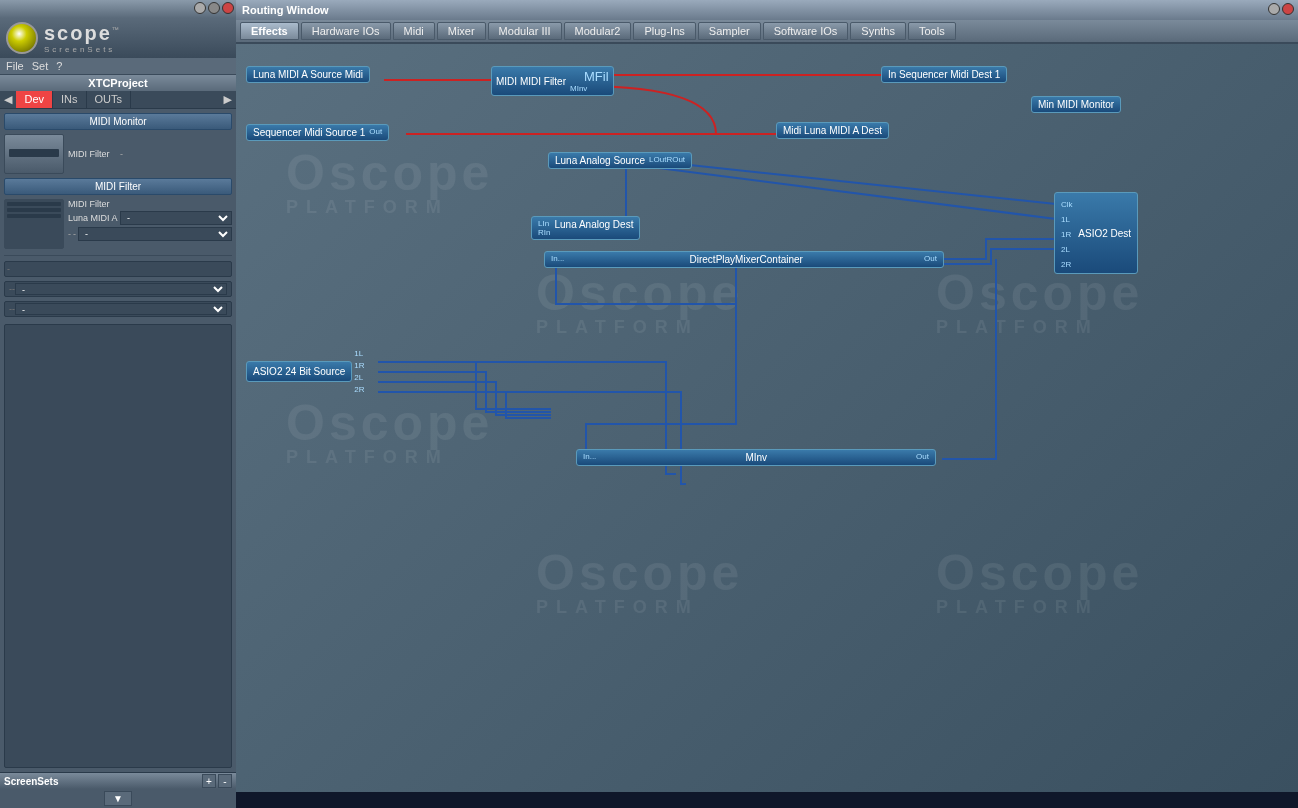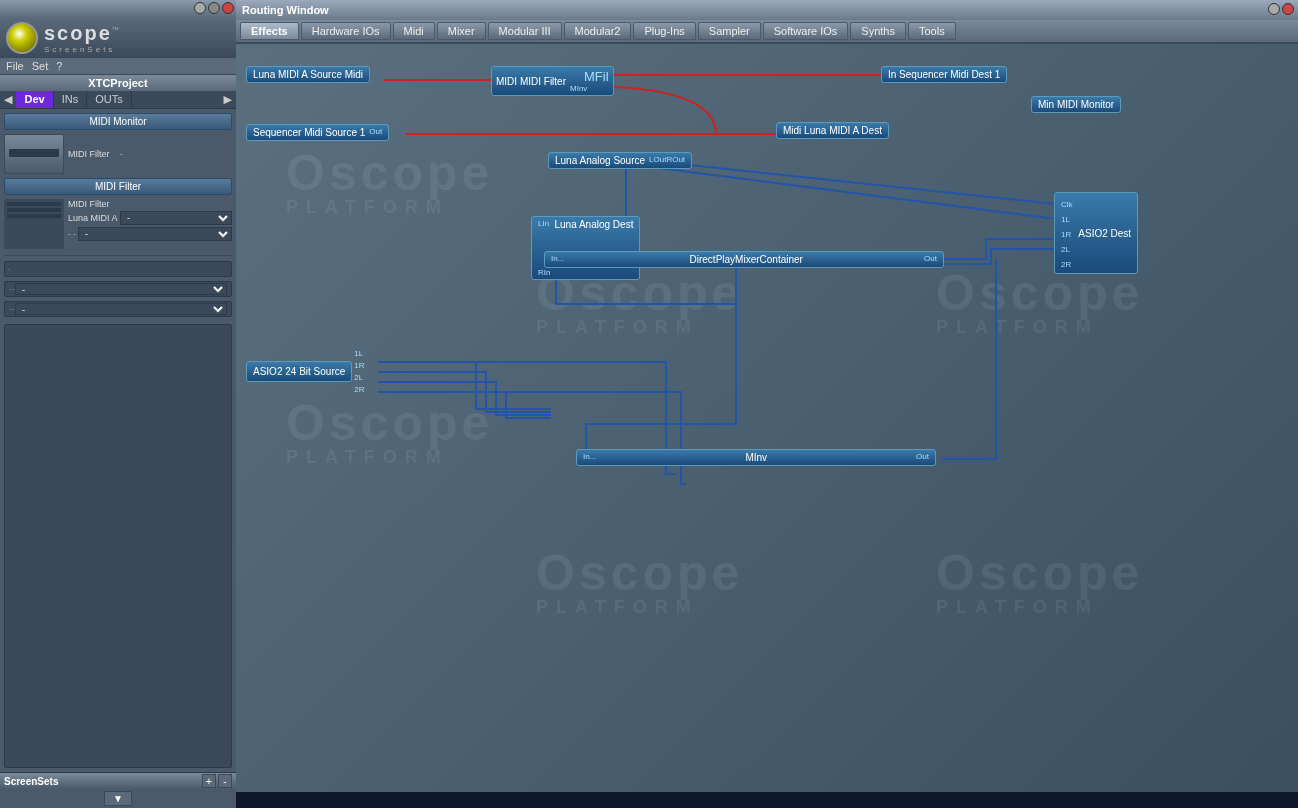--- a/index.html
+++ b/index.html
@@ -104,23 +104,23 @@
       border-bottom: 1px solid #2a3a4a;
     }
     .panel-tab {
       padding: 2px 8px;
       color: #ccc;
       cursor: pointer;
       font-size: 11px;
       border-right: 1px solid #2a3a4a;
     }
     .panel-tab.active {
-      background: #6d28d9;
-      color: #fff;
-      font-weight: bold;
+      background: #ef4444;
+      color: #fff;
+      font-weight: normal;
     }
     .panel-tab-arrow {
       padding: 2px 4px;
       color: #ccc;
       cursor: pointer;
     }
 
     
     .scroll-arrow {
       padding: 2px 4px;
@@ -656,21 +656,21 @@
         <div>
           <span style="font-size:8px;color:#aaddff;">1R</span>
           <span style="font-size:10px;color:#fff;margin-left:4px;">ASIO2 Dest</span>
         </div>
         <div><span style="font-size:8px;color:#aaddff;">2L</span></div>
         <div><span style="font-size:8px;color:#aaddff;">2R</span></div>
       </div>
     </div>
 
     <div class="module-node" style="left:295px; top:172px; flex-direction:row;">
-      <div style="display:flex;flex-direction:column;margin-right:4px;gap:40px;">
+      <div style="display:flex;flex-direction:column;margin-right:4px;">
         <span style="font-size:8px;color:#aaddff;">LIn</span>
         <span style="font-size:8px;color:#aaddff;">RIn</span>
       </div>
       <span>Luna Analog Dest</span>
     </div>
 
     <div class="module-node" style="left:308px; top:207px; width:400px; justify-content:space-between;">
       <div style="display:flex;flex-direction:column;margin-right:4px;">
         <span style="font-size:8px;color:#aaddff;">In...</span>
       </div>

